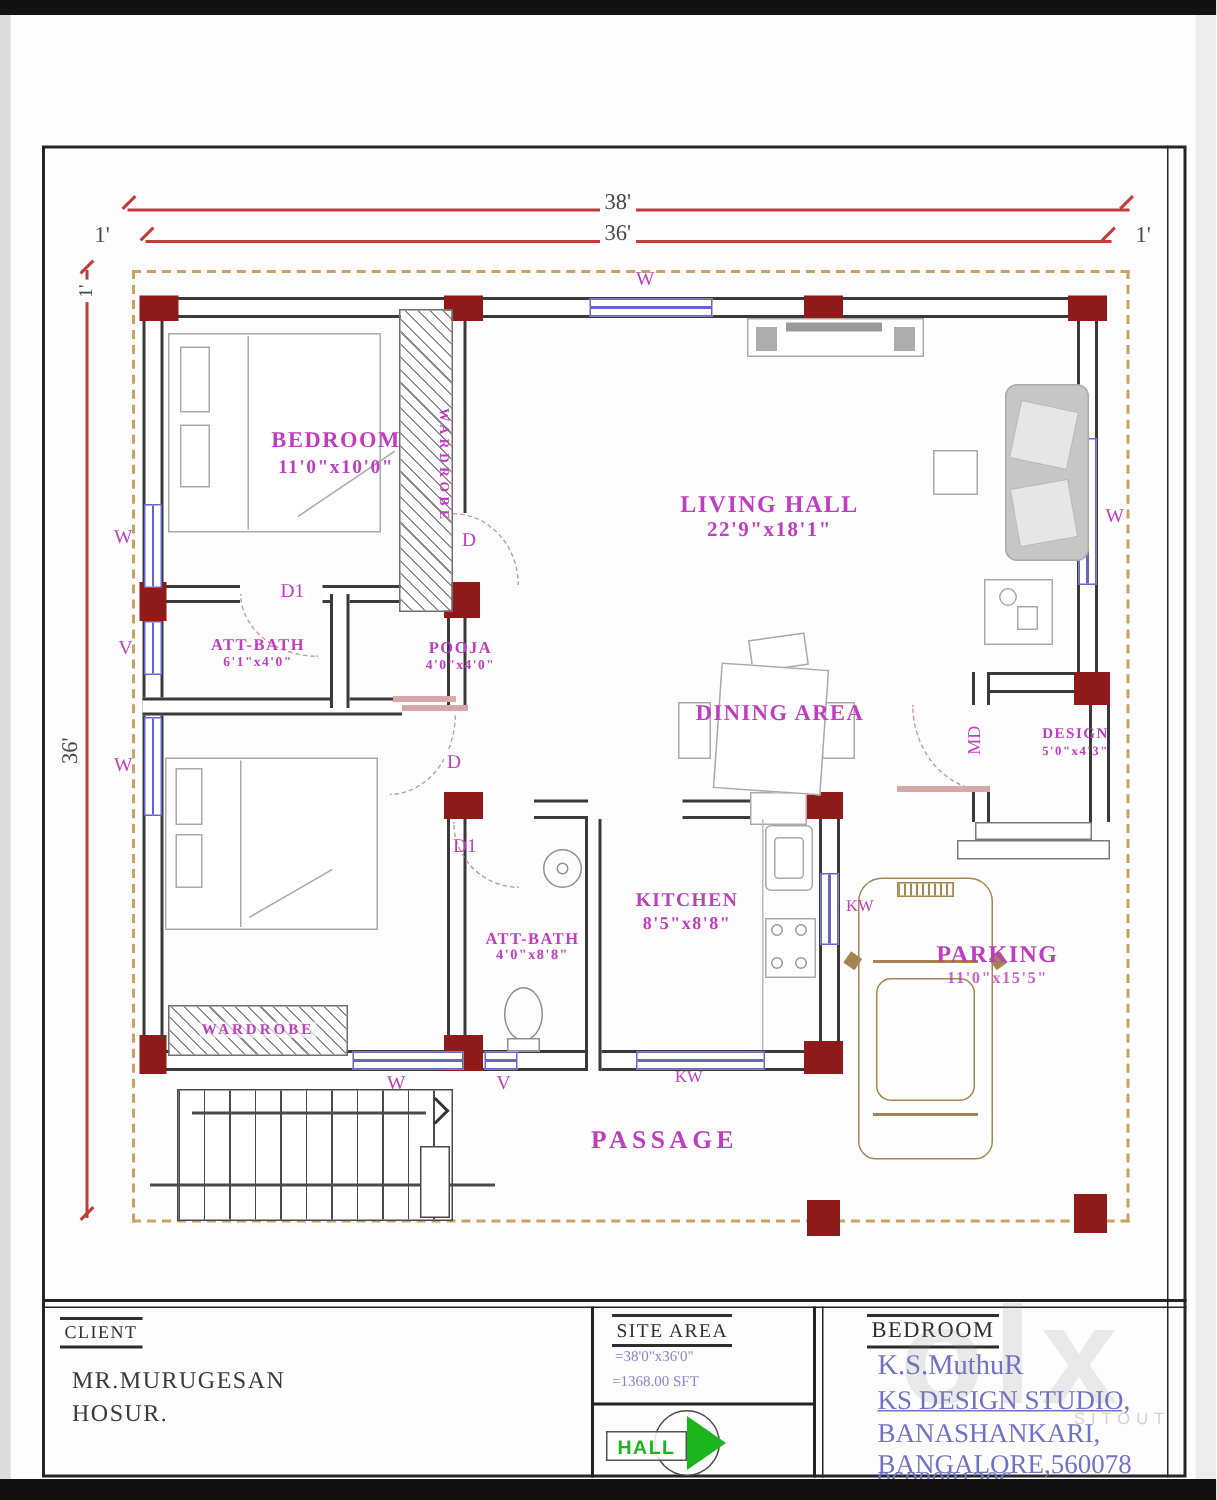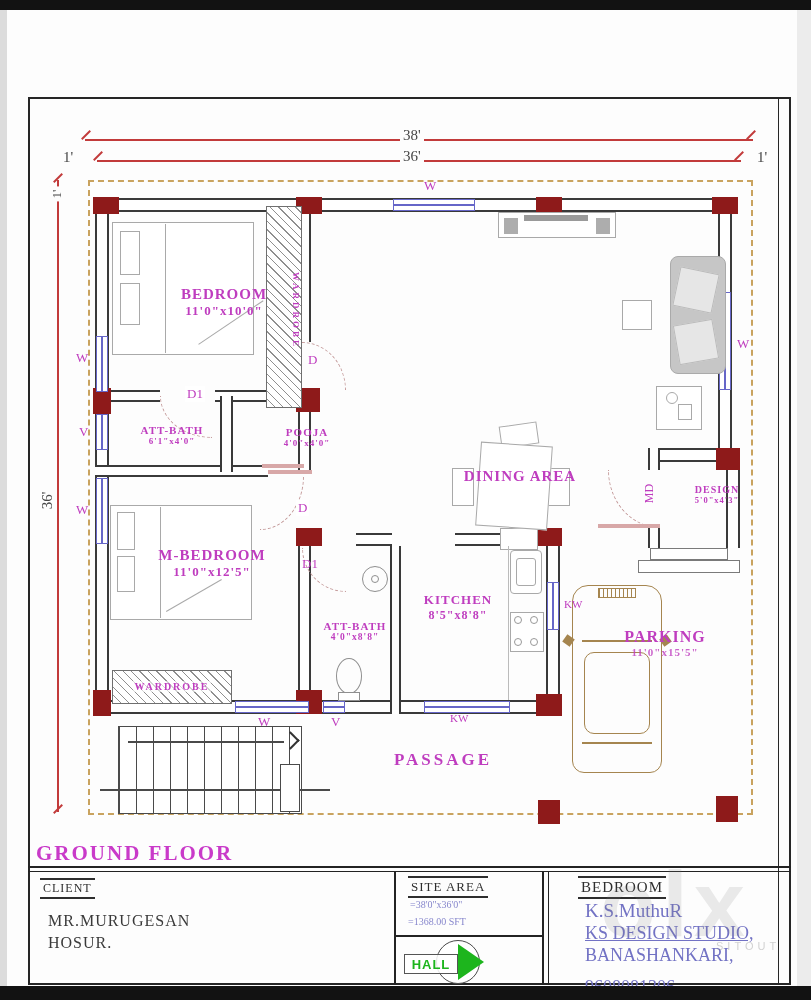--- a/index.html
+++ b/index.html
@@ -216,26 +216,26 @@
     <div style="font-size:13px;">11'0"x10'0"</div>
   </div>
   <div class="abs rlabel" style="left:172px;top:424px;font-size:11px;">
     <div>ATT-BATH</div>
     <div style="font-size:9px;">6'1"x4'0"</div>
   </div>
   <div class="abs rlabel" style="left:267px;top:426px;font-size:11px;margin-left:40px;">
     <div>POOJA</div>
     <div style="font-size:9px;">4'0"x4'0"</div>
   </div>
+  <div class="abs rlabel" style="left:513px;top:328px;font-size:16px;">
+    <div>LIVING HALL</div>
+    <div style="font-size:14px;">22'9"x18'1"</div>
+  </div>
   <div class="abs rlabel" style="left:520px;top:468px;font-size:15px;">
     <div>DINING AREA</div>
-  </div>
-  <div class="abs rlabel" style="left:212px;top:547px;font-size:15px;">
-    <div>M-BEDROOM</div>
-    <div style="font-size:13px;">11'0"x12'5"</div>
   </div>
   <div class="abs rlabel" style="left:355px;top:620px;font-size:11px;">
     <div>ATT-BATH</div>
     <div style="font-size:9.5px;">4'0"x8'8"</div>
   </div>
   <div class="abs rlabel" style="left:458px;top:592px;font-size:13px;">
     <div>KITCHEN</div>
     <div style="font-size:12px;">8'5"x8'8"</div>
   </div>
   <div class="abs rlabel" style="left:717px;top:484px;font-size:10px;">
@@ -243,23 +243,20 @@
     <div style="font-size:8.5px;">5'0"x4'3"</div>
   </div>
   <div class="abs rlabel" style="left:665px;top:628px;font-size:16px;">
     <div>PARKING</div>
     <div style="font-size:11px;opacity:.8;">11'0"x15'5"</div>
   </div>
   <div class="abs rlabel" style="left:443px;top:750px;font-size:17px;letter-spacing:3px;">
     <div>PASSAGE</div>
   </div>
 
-  <div class="abs" style="left:36px;top:841px;">
-    <span style="font:bold 21px 'Liberation Serif',serif;color:#c93ac9;letter-spacing:2px;border-bottom:2px solid #c93ac9;padding-bottom:1px;">GROUND FLOOR</span>
-  </div>
 
   <div class="abs tline" style="left:28px;top:866px;width:763px;height:2px;"></div>
   <div class="abs tline" style="left:28px;top:871px;width:763px;height:1px;"></div>
   <div class="abs tline" style="left:394px;top:871px;width:2px;height:114px;"></div>
   <div class="abs tline" style="left:542px;top:871px;width:2px;height:114px;"></div>
   <div class="abs tline" style="left:548px;top:871px;width:1px;height:114px;"></div>
   <div class="abs tline" style="left:396px;top:935px;width:146px;height:2px;"></div>
 
   <div class="abs" style="left:40px;top:878px;">
     <span class="thead" style="font-size:12px;">CLIENT</span>
@@ -278,20 +275,21 @@
   <div class="abs" style="left:404px;top:954px;width:54px;height:20px;border:1.5px solid #555;background:rgba(255,255,255,.85);text-align:center;">
     <span style="font:bold 13px 'Liberation Sans',sans-serif;color:#1db51d;letter-spacing:1px;line-height:19px;">HALL</span>
   </div>
 
   <div class="abs" style="left:578px;top:876px;">
     <span class="thead" style="font-size:15px;">BEDROOM</span>
   </div>
   <div class="abs eng" style="left:585px;top:900px;font-size:19px;">K.S.MuthuR</div>
   <div class="abs eng" style="left:585px;top:923px;font-size:18px;text-decoration:underline;">KS DESIGN STUDIO,</div>
   <div class="abs eng" style="left:585px;top:945px;font-size:18px;">BANASHANKARI,</div>
+  <div class="abs eng" style="left:585px;top:966px;font-size:18px;">BANGALORE,560078</div>
   <div class="abs eng" style="left:585px;top:977px;font-size:18px;">9608081306</div>
 
   <div class="abs" style="left:600px;top:852px;width:200px;font:bold 92px 'Liberation Sans',sans-serif;color:rgba(130,130,130,0.16);letter-spacing:6px;z-index:5;pointer-events:none;">
     <span>olx</span>
   </div>
   <div class="abs" style="left:716px;top:940px;font:11px 'Liberation Sans',sans-serif;color:rgba(130,130,130,0.35);letter-spacing:4px;z-index:5;">SITOUT</div>
 
   <div class="abs" style="left:0;top:0;width:811px;height:10px;background:#121212;z-index:8;"></div>
   <div class="abs" style="left:0;top:986px;width:811px;height:14px;background:#121212;z-index:8;"></div>
 

